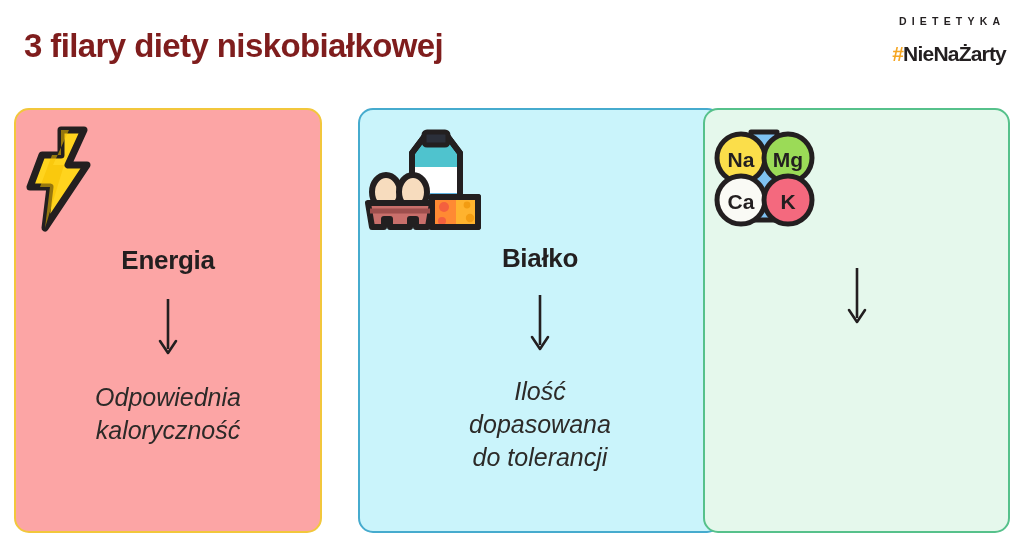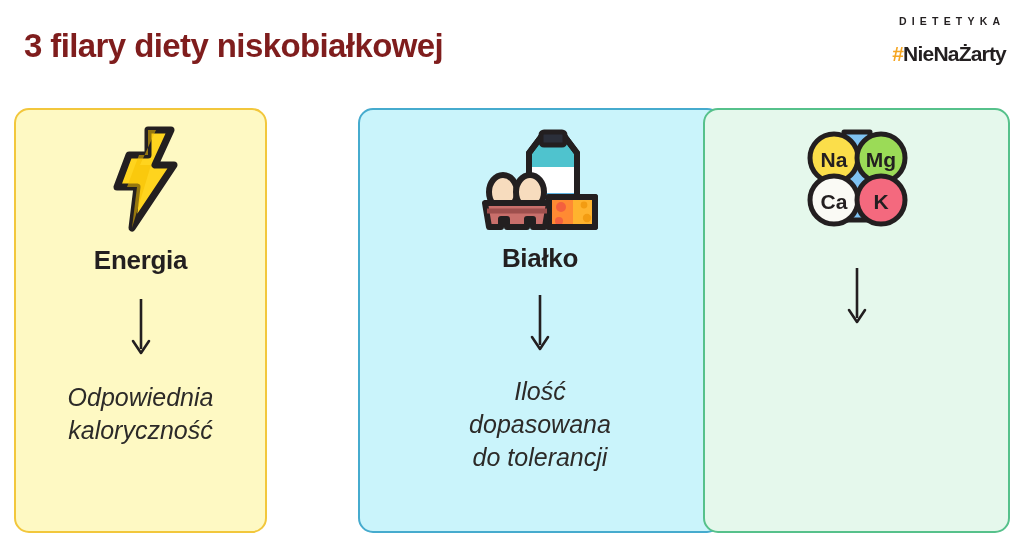--- a/index.html
+++ b/index.html
@@ -73,29 +73,28 @@
     top: 0;
     height: 425px;
     border-radius: 15px;
     border-style: solid;
     border-width: 2.5px;
     box-sizing: border-box;
     display: flex;
     flex-direction: column;
     align-items: center;
   }
-  .card-1 { left: 14px;  width: 253px; background: #fef9c3; border-color: #F2C73C; }
+  .card-1 { left: 14px;  width: 308px; background: #fca5a5; border-color: #F2C73C; }
   .card-2 { left: 358px; width: 364px; background: #CAF4FB; border-color: #46ABCE; }
   .card-3 { left: 703px; width: 307px; background: #E5F8EC; border-color: #56C18B; }
 
   .icon-wrap {
     height: 132px;
     display: flex;
     align-items: center;
-    justify-content: center;
     width: 100%;
   }
   .card-title {
     font-size: 26px;
     font-weight: bold;
     letter-spacing: -0.3px;
     color: #231f20;
     text-align: center;
     line-height: 1.1;
   }

